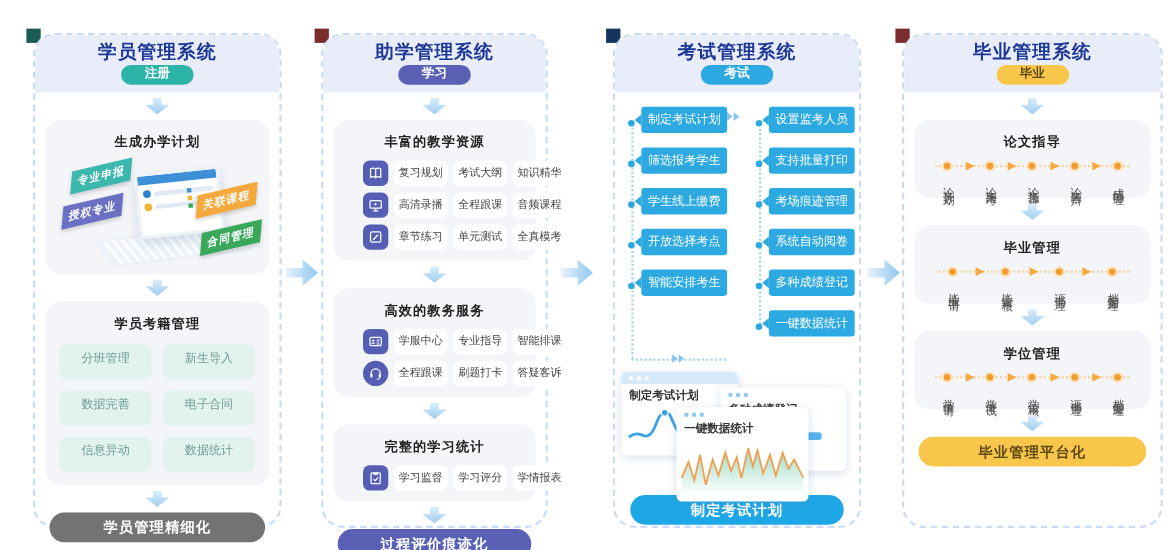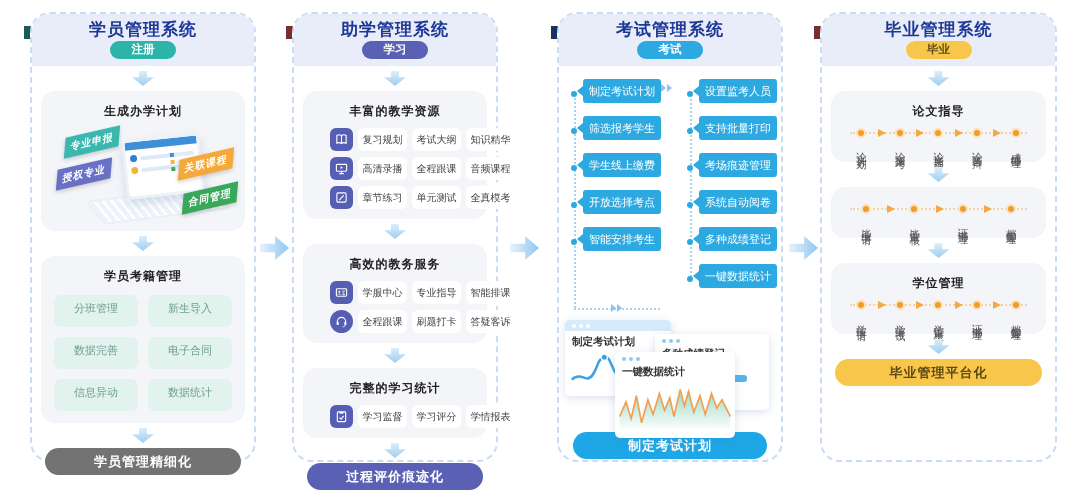--- a/index.html
+++ b/index.html
@@ -1,19 +1,19 @@
 <!DOCTYPE html>
 <html><head>
 <meta charset="utf-8">
 <style>
   html,body{margin:0;padding:0;background:#fff;}
   .canvas{position:relative;width:1067px;height:500px;background:#fff;overflow:hidden;
           font-family:"Liberation Sans","DejaVu Sans",sans-serif;}
   .corner{position:absolute;width:13px;height:13px;z-index:0;}
-  .panel{position:absolute;top:12px;height:450px;background:#fff;border:2px dashed #c9dcf3;
+  .panel{position:absolute;top:30px;height:450px;background:#fff;border:2px dashed #c9dcf3;
          border-radius:20px;z-index:1;box-sizing:border-box;}
   .phead{height:52px;background:#e9edf9;border-radius:17px 17px 0 0;display:flex;
          flex-direction:column;align-items:center;justify-content:center;gap:3px;}
   .ptitle{font-size:17px;font-weight:bold;color:#1c3796;letter-spacing:1px;line-height:1;}
   .badge{min-width:40px;text-align:center;font-size:11.5px;font-weight:bold;color:#fff;
          padding:3px 13px;border-radius:11px;line-height:1;}
   .badge-teal{background:#2db4a8;} .badge-indigo{background:#5a61b5;}
   .badge-blue{background:#2da9e1;} .badge-yellow{background:#f8c64b;color:#5d4a14;}
   .down-arrow{width:22px;height:15px;margin:5px auto;background:linear-gradient(#dbeefb,#9fcdf0);
          clip-path:polygon(32% 0,68% 0,68% 42%,100% 42%,50% 100%,0 42%,32% 42%);}
@@ -384,20 +384,21 @@
             <span class="vlabel">论文答辩</span>
           </div>
         <div class="tstep">
             <span class="tdot"></span>
             <span class="vlabel">成绩管理</span>
           </div>
       </div>
     </div>
     <div class="down-arrow"></div>
     <div class="card">
+      <h3>毕业管理</h3>
       <div class="tline">
         <div class="tline-rule"></div>
         <div class="tstep">
             <span class="tdot"></span>
             <span class="vlabel">毕业申请</span>
           </div>
         <div class="tstep">
             <span class="tdot"></span>
             <span class="vlabel">毕业审核</span>
           </div>

